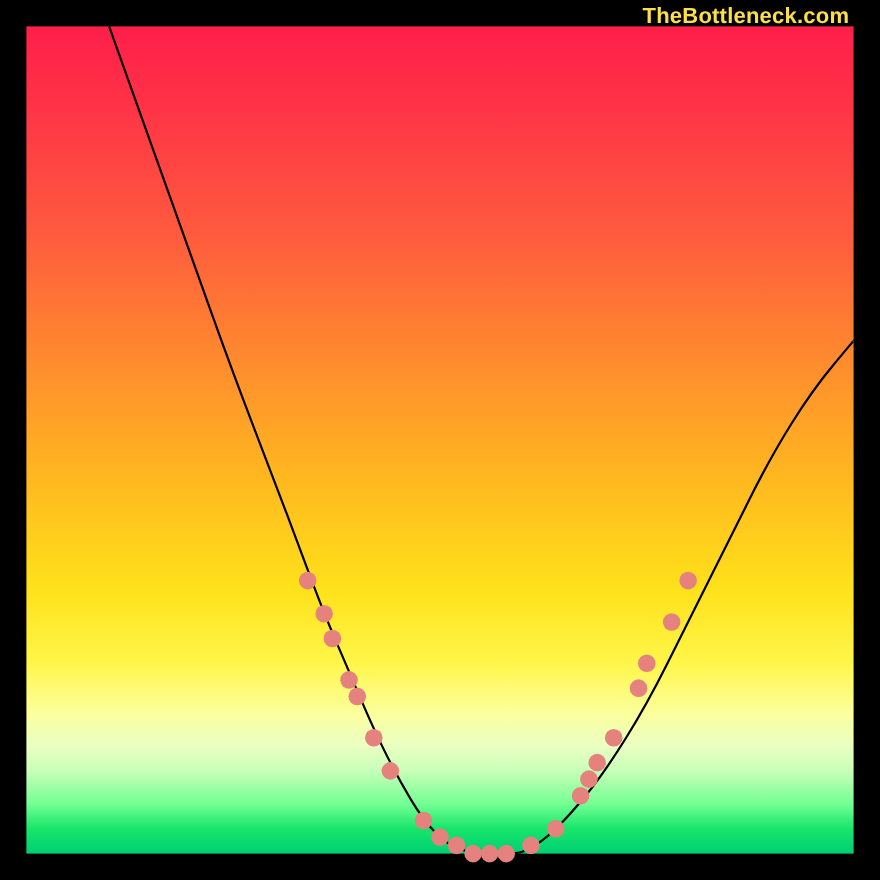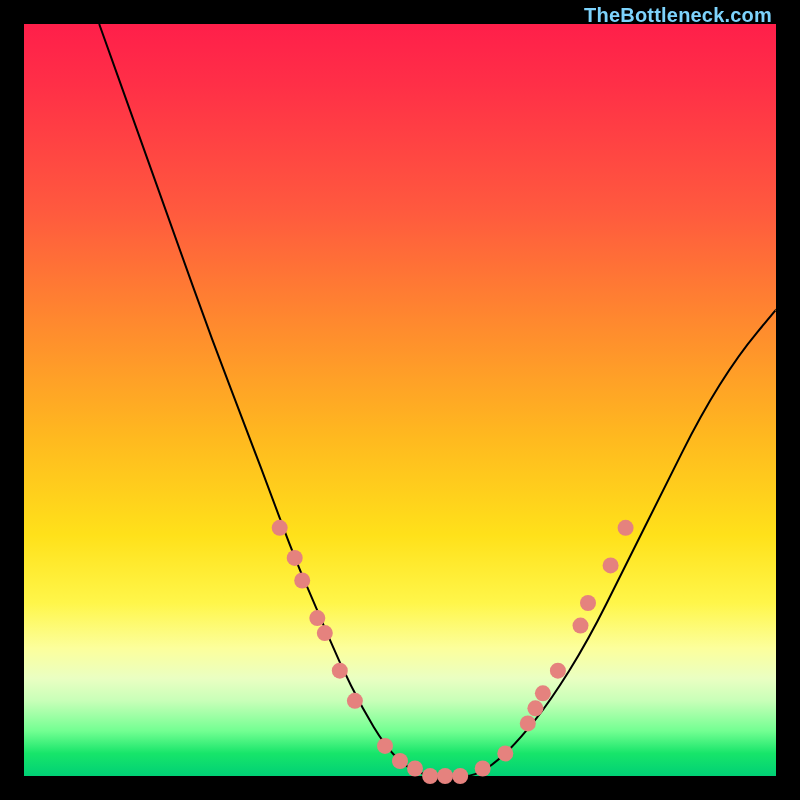--- a/index.html
+++ b/index.html
@@ -42,21 +42,21 @@
       #17e56a 97%,
       #00d075 100%
     );
   }
   .watermark {
     position: absolute;
     right: 28px;
     top: 4px;
     font-size: 20px;
     font-weight: 600;
-    color: #7dd3fc;
+    color: #fde047;
     letter-spacing: 0.2px;
   }
   svg.curve {
     position: absolute;
     left: 0;
     top: 0;
     width: 752px;
     height: 752px;
     overflow: visible;
   }

